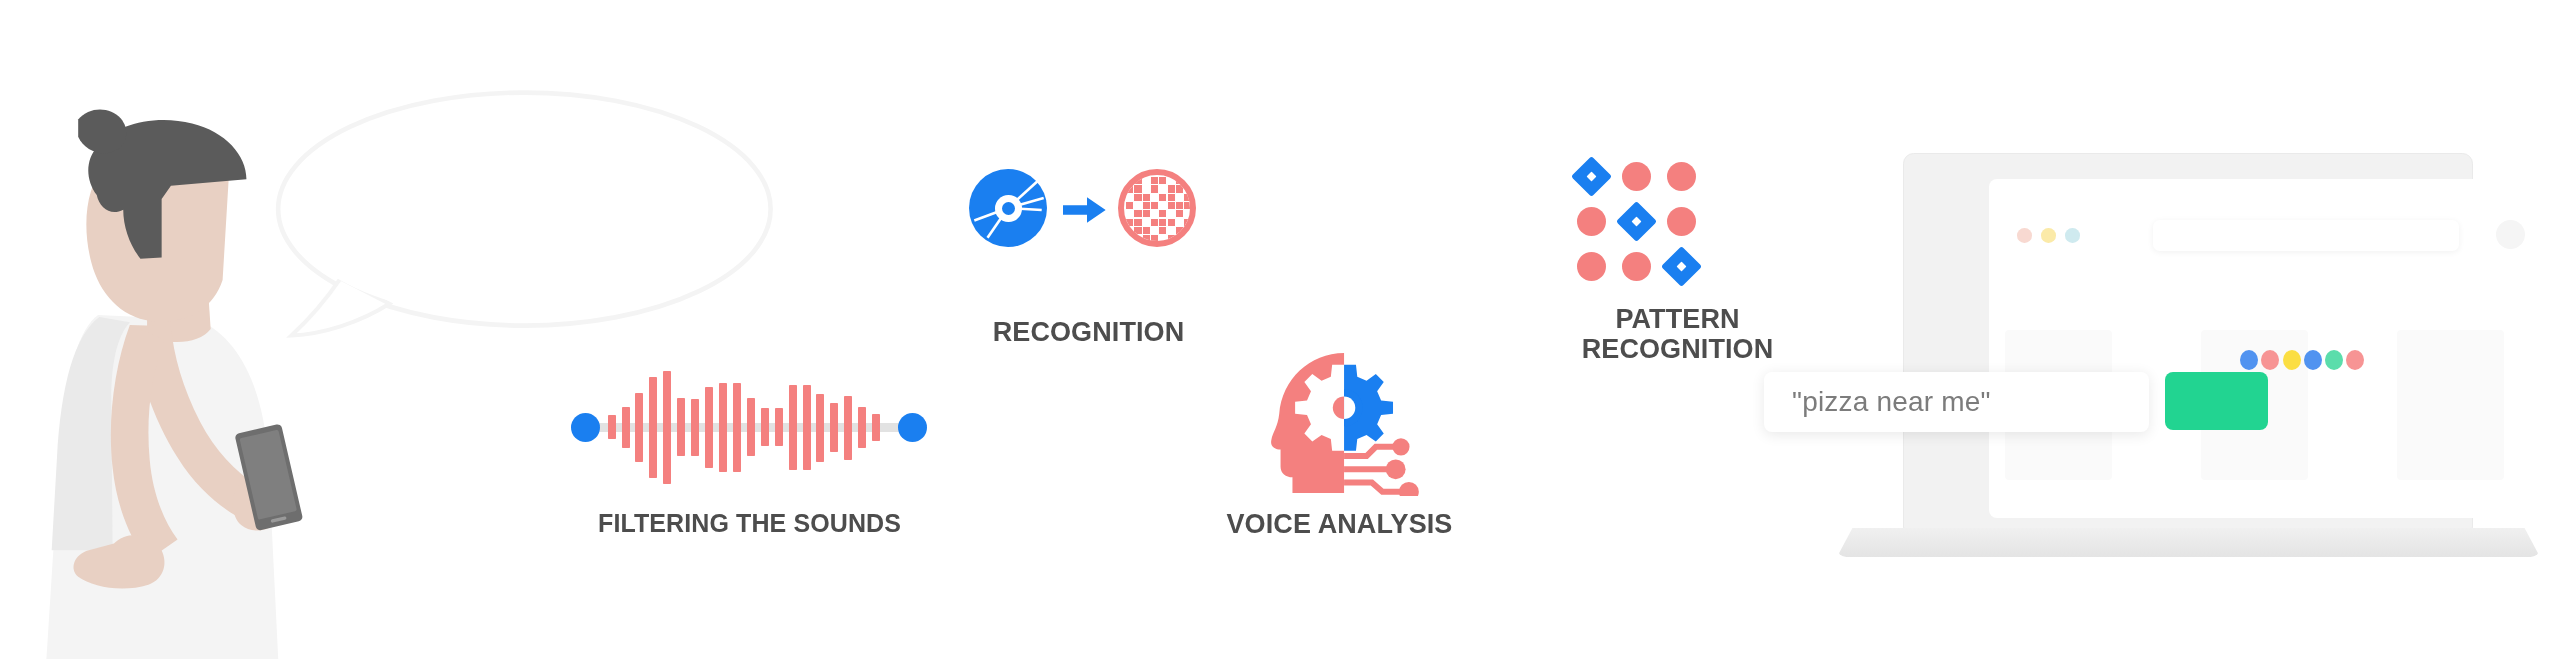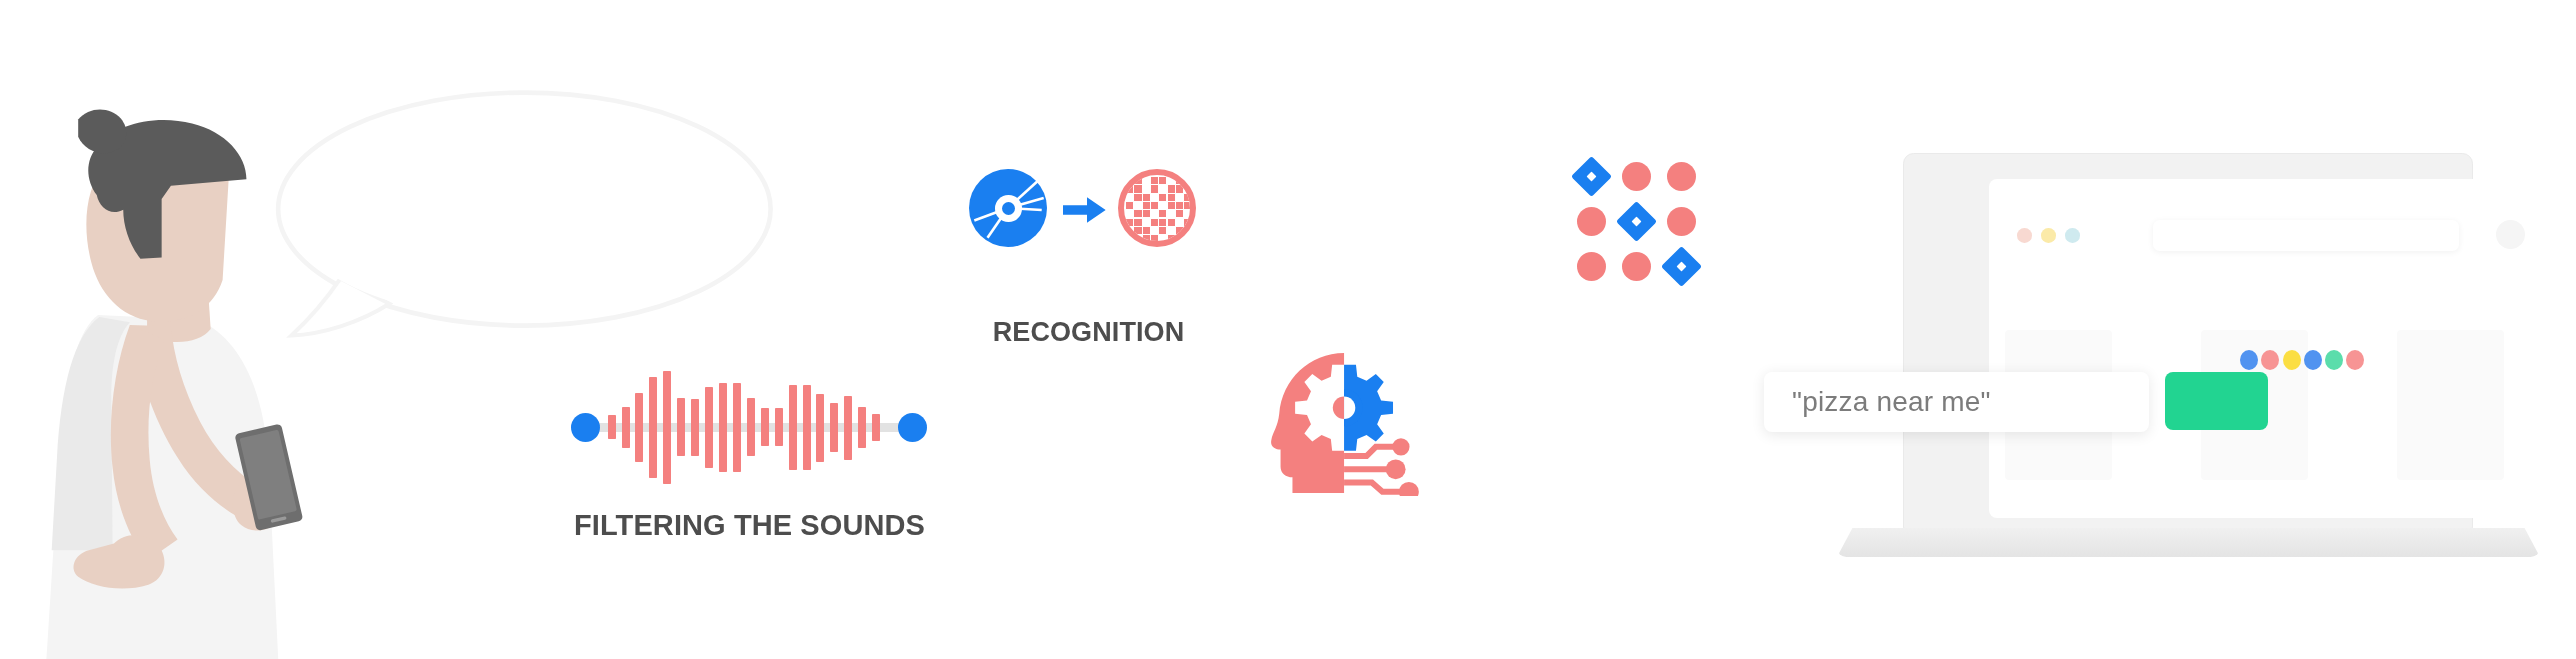--- a/index.html
+++ b/index.html
@@ -259,21 +259,21 @@
         <div class="wave-bar" style="left: 196px; height: 85px; top: 14px; background: rgb(244, 128, 127);"></div>
         <div class="wave-bar" style="left: 210px; height: 85px; top: 14px; background: rgb(244, 128, 127);"></div>
         <div class="wave-bar" style="left: 223px; height: 68px; top: 22.5px; background: rgb(244, 128, 127);"></div>
         <div class="wave-bar" style="left: 237px; height: 49px; top: 32px; background: rgb(244, 128, 127);"></div>
         <div class="wave-bar" style="left: 251px; height: 64px; top: 24.5px; background: rgb(244, 128, 127);"></div>
         <div class="wave-bar" style="left: 265px; height: 41px; top: 36px; background: rgb(244, 128, 127);"></div>
         <div class="wave-bar" style="left: 279px; height: 26.5px; top: 43px; background: rgb(244, 128, 127);"></div>
       </div>
   </div>
 
-  <div class="step-label" style="left:504px; top:509px; width:491px; font-size:29px;">FILTERING THE SOUNDS</div>
+  <div class="step-label" style="left:504px; top:509px; width:491px; font-size:25px;">FILTERING THE SOUNDS</div>
 
   <div id="digitizing-icon">
     <div id="disc">
       <svg width="78" height="78" viewBox="0 0 118 118" style="position:absolute;left:0;top:0;">
         <g stroke="#ffffff" stroke-width="4" fill="none">
           <line x1="59" y1="59" x2="104" y2="18"></line>
           <line x1="59" y1="59" x2="113" y2="44"></line>
           <line x1="59" y1="59" x2="110" y2="62"></line>
           <line x1="59" y1="59" x2="28" y2="104"></line>
           <line x1="59" y1="59" x2="8" y2="78"></line>
@@ -369,33 +369,36 @@
     <g fill="none" stroke="#f4807f" stroke-width="9">
       <path d="M118 160 L 152 160 L 166 146 L 200 146"></path>
       <path d="M118 180 L 190 180"></path>
       <path d="M118 200 L 160 200 L 176 214 L 212 214"></path>
     </g>
     <circle cx="204" cy="146" r="13" fill="#f4807f"></circle>
     <circle cx="196" cy="180" r="15" fill="#f4807f"></circle>
     <circle cx="216" cy="214" r="15" fill="#f4807f"></circle>
   </svg>
 
+  <div class="step-label" style="left:1114px; top:509px; width:451px; font-size:27px;">VOICE ANALYSIS</div>
 
   <div id="pattern-grid">
       <div class="pat-diamond" style="background: rgb(26, 127, 240); left: 0px; top: 0px;"></div>
       <div class="pat-circle" style="background: rgb(244, 128, 127); left: 45px; top: 0px;"></div>
       <div class="pat-circle" style="background: rgb(244, 128, 127); left: 90px; top: 0px;"></div>
       <div class="pat-circle" style="background: rgb(244, 128, 127); left: 0px; top: 45px;"></div>
       <div class="pat-diamond" style="background: rgb(26, 127, 240); left: 45px; top: 45px;"></div>
       <div class="pat-circle" style="background: rgb(244, 128, 127); left: 90px; top: 45px;"></div>
       <div class="pat-circle" style="background: rgb(244, 128, 127); left: 0px; top: 90px;"></div>
       <div class="pat-circle" style="background: rgb(244, 128, 127); left: 45px; top: 90px;"></div>
       <div class="pat-diamond" style="background: rgb(26, 127, 240); left: 90px; top: 90px;"></div>
     </div>
 
+  <div class="step-label" style="left:1485px; top:304px; width:385px; font-size:27px;">PATTERN
+RECOGNITION</div>
 
   <div id="laptop">
     <div id="laptop-lid">
       <div id="laptop-screen">
         <div class="tl-dot" id="tl-1" style="left: 28px; background: rgb(248, 217, 209);"></div>
         <div class="tl-dot" id="tl-2" style="left: 52px; background: rgb(251, 234, 168);"></div>
         <div class="tl-dot" id="tl-3" style="left: 76px; background: rgb(207, 234, 239);"></div>
 
         <div id="url-bar"></div>
         <div id="profile-circle"></div>

